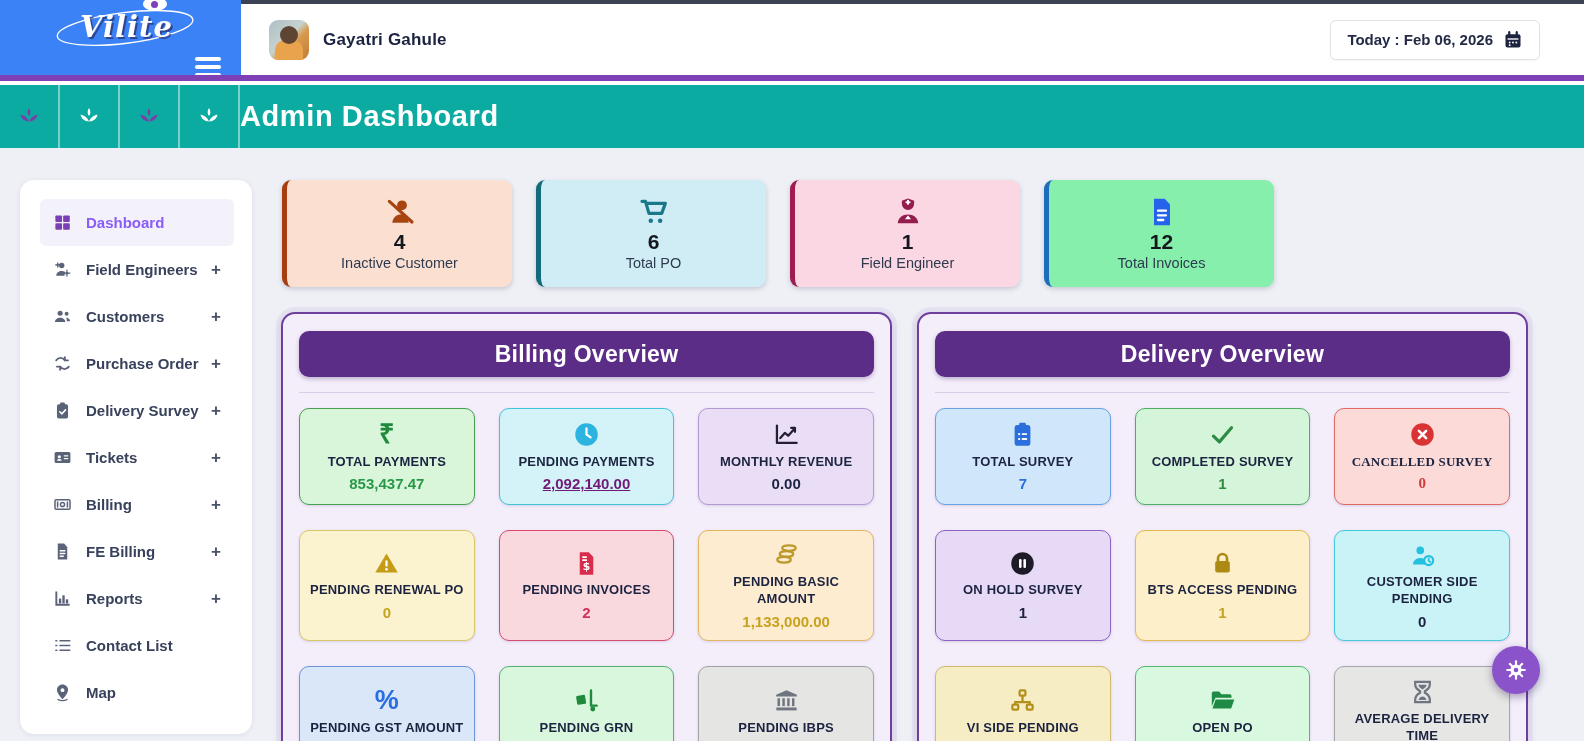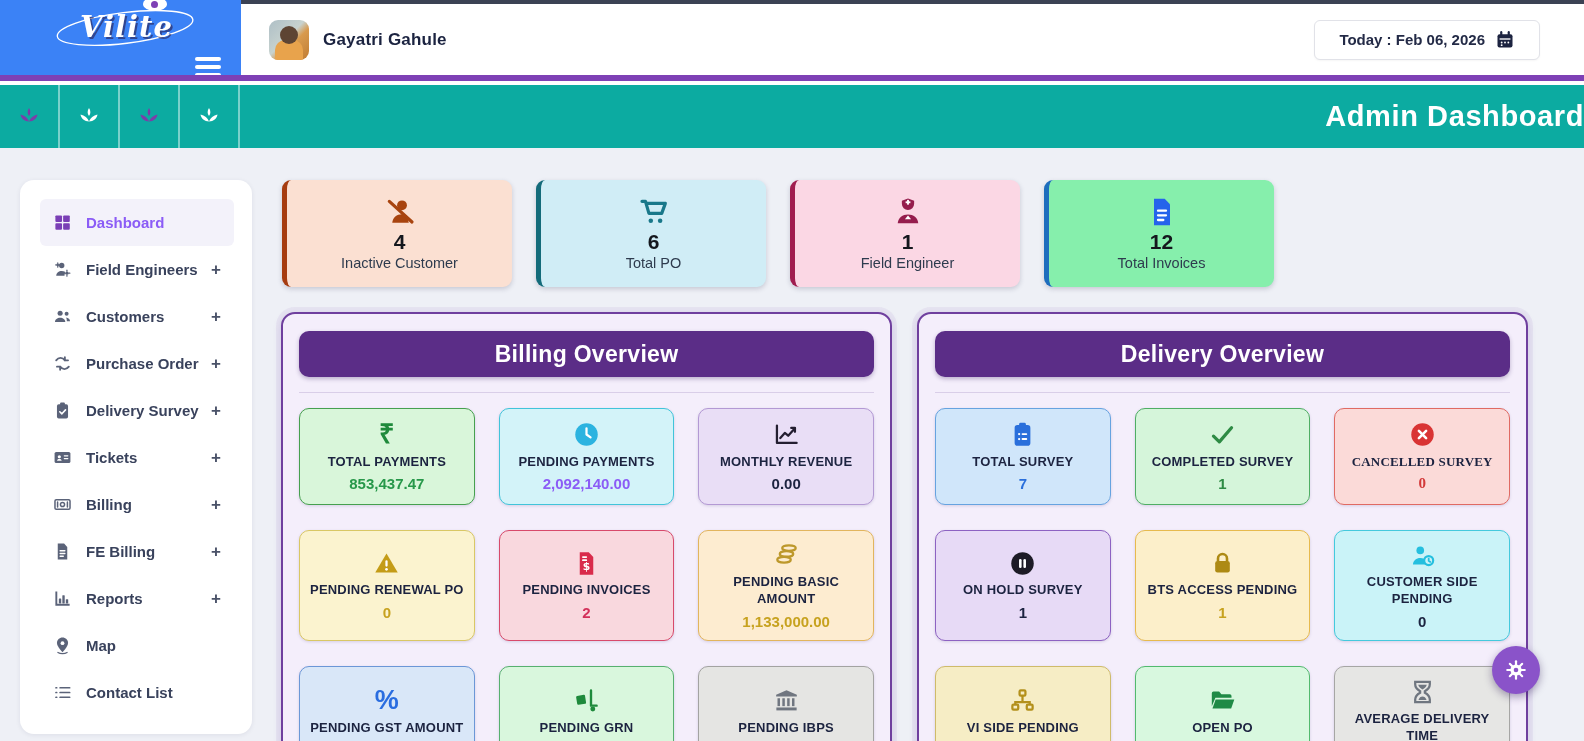--- a/index.html
+++ b/index.html
@@ -19,33 +19,33 @@
   .hamburger { margin-left:auto; margin-right:20px; width:26px; cursor:pointer; }
   .hamburger span { display:block; height:3.5px; background:#fff; border-radius:2px; margin:4.5px 0; }
 
   .header-right { position:absolute; left:241px; right:0; top:0; height:75px; background:#fff; border-top:4px solid #3b4254;
       display:flex; align-items:center; padding-left:28px; }
   .avatar { width:40px; height:40px; border-radius:9px; overflow:hidden; position:relative;
       background:linear-gradient(135deg,#aebfc6 0%, #c7d2cf 45%, #d89a4e 60%, #c07c33 100%); }
   .avatar i { position:absolute; left:11px; top:6px; width:18px; height:18px; border-radius:50%; background:#5d4433; }
   .avatar b { position:absolute; left:6px; top:20px; width:28px; height:22px; border-radius:10px 10px 0 0; background:#e8a34c; }
   .user-name { margin-left:14px; font-size:17px; font-weight:700; color:#1b2340; letter-spacing:.2px; }
-  .date-chip { margin-left:auto; margin-right:44px; height:40px; padding:0 24px; border:1px solid #e1e2e8; border-radius:6px;
+  .date-chip { margin-left:auto; margin-right:44px; height:40px; padding:0 16px; border:1px solid #e1e2e8; border-radius:6px;
       display:flex; align-items:center; gap:10px; background:#fff; box-shadow:0 1px 2px rgba(0,0,0,.04); cursor:pointer; }
   .date-chip .date-text { font-size:15px; font-weight:700; color:#232a46; }
   .cal-icon { width:20px; height:20px; color:#1c2340; }
 
   .accent-bar { position:absolute; left:0; top:75px; width:100%; height:6px; background:#7e40b5; z-index:6; }
   .gap-bar { position:absolute; left:0; top:81px; width:100%; height:4px; background:#fff; }
 
   
   .teal-banner { position:absolute; left:0; top:85px; width:100%; height:63px; background:#0caba1; display:flex; }
   .tile { width:60px; height:63px; border-right:2px solid rgba(255,255,255,.45); display:flex; align-items:center; justify-content:center; }
   .tile-icon { width:24px; height:24px; }
-  .banner-title-wrap { flex:1; display:flex; align-items:center; justify-content:flex-end;border-radius:15px; }
+  .banner-title-wrap { flex:1; display:flex; align-items:center; justify-content:flex-start;border-radius:15px; }
   .banner-title { color:#fff; font-size:29px; font-weight:800; letter-spacing:.6px; }
 
   
   .sidebar { position:absolute; left:20px; top:180px; width:232px; height:554px; background:#fff; border-radius:14px;
       box-shadow:0 1px 5px rgba(25,30,60,.08); padding-top:19px; }
   .side-item { height:47px; margin:0 18px 0 20px; display:flex; align-items:center; border-radius:6px; cursor:pointer; }
   .side-item.active { background:#f3f2fa; }
   .side-icon { width:19px; height:19px; margin-left:13px; color:#5b6379; flex:none; }
   .side-item.active .side-icon { color:#7a3fb5; }
   .side-label { margin-left:14px; font-size:15px; font-weight:600; color:#39425c; }
@@ -298,43 +298,43 @@
             <rect x="7.4" y="12" width="3" height="6.2" rx=".6"></rect>
             <rect x="11.8" y="8" width="3" height="10.2" rx=".6"></rect>
             <rect x="16.2" y="13" width="3" height="5.2" rx=".6"></rect>
           </svg>
         </span>
       <span class="side-label">Reports</span>
       <span class="side-plus">+</span>
     </div>
     <div class="side-item">
       <span class="side-icon">
-          <svg viewBox="0 0 24 24" fill="currentColor">
-            <path d="M12 2C8.1 2 5 5 5 8.9 5 13.6 12 20.6 12 20.6s7-7 7-11.7C19 5 15.9 2 12 2z"></path>
-            <circle cx="12" cy="9" r="2.4" fill="#ffffff"></circle>
-            <path d="M6.2 20.8c1.5.9 3.6 1.4 5.8 1.4s4.3-.5 5.8-1.4" fill="none" stroke="currentColor" stroke-width="1.6" stroke-linecap="round"></path>
-          </svg>
-        </span>
-      <span class="side-label">Map</span>
-      <span class="side-plus"></span>
-    </div>
-    <div class="side-item">
-      <span class="side-icon">
           <svg viewBox="0 0 24 24" fill="none" stroke="currentColor" stroke-width="2.2" stroke-linecap="round">
             <line x1="9" y1="6" x2="21" y2="6"></line>
             <line x1="9" y1="12" x2="21" y2="12"></line>
             <line x1="9" y1="18" x2="21" y2="18"></line>
             <line x1="3.8" y1="6" x2="4.6" y2="6"></line>
             <line x1="3.8" y1="12" x2="4.6" y2="12"></line>
             <line x1="3.8" y1="18" x2="4.6" y2="18"></line>
           </svg>
         </span>
       <span class="side-label">Contact List</span>
       <span class="side-plus"></span>
     </div>
+    <div class="side-item">
+      <span class="side-icon">
+          <svg viewBox="0 0 24 24" fill="currentColor">
+            <path d="M12 2C8.1 2 5 5 5 8.9 5 13.6 12 20.6 12 20.6s7-7 7-11.7C19 5 15.9 2 12 2z"></path>
+            <circle cx="12" cy="9" r="2.4" fill="#ffffff"></circle>
+            <path d="M6.2 20.8c1.5.9 3.6 1.4 5.8 1.4s4.3-.5 5.8-1.4" fill="none" stroke="currentColor" stroke-width="1.6" stroke-linecap="round"></path>
+          </svg>
+        </span>
+      <span class="side-label">Map</span>
+      <span class="side-plus"></span>
+    </div>
   </div>
 
   <div class="stats">
     <div class="stat-card" style="background: rgb(251, 224, 210); border-left-color: rgb(166, 60, 16);">
       <span class="s-icon" style="color: rgb(168, 68, 15);">
           <svg viewBox="0 0 24 24" fill="currentColor">
             <circle cx="13.5" cy="7" r="3.7"></circle>
             <path d="M6.2 20c.3-4 3.3-6.4 7.3-6.4 1.3 0 2.5.3 3.5.8L18.6 20H6.2z"></path>
             <line x1="4" y1="4" x2="21" y2="19.5" stroke="currentColor" stroke-width="2.4" stroke-linecap="round"></line>
           </svg>
@@ -398,21 +398,21 @@
         <span class="mini-value" style="color: rgb(39, 152, 74);">853,437.47</span>
       </div>
       <div class="mini-card" style="background: rgb(211, 243, 249); border-color: rgb(65, 196, 218);">
         <span class="mini-icon" style="color: rgb(44, 179, 224);">
             <svg viewBox="0 0 24 24" fill="currentColor">
               <circle cx="12" cy="12" r="10"></circle>
               <path d="M12 6.5V12l3.6 2.6" fill="none" stroke="#ffffff" stroke-width="2" stroke-linecap="round" stroke-linejoin="round"></path>
             </svg>
           </span>
         <span class="mini-label">PENDING PAYMENTS</span>
-        <span class="mini-value" style="color: #8b5cf6;">2,092,140.00</span>
+        <span class="mini-value" style="color: #701a75; text-decoration: underline;">2,092,140.00</span>
       </div>
       <div class="mini-card" style="background: rgb(233, 222, 246); border-color: rgb(179, 153, 212);">
         <span class="mini-icon" style="color: rgb(36, 31, 49);">
             <svg viewBox="0 0 24 24" fill="none" stroke="currentColor" stroke-width="2" stroke-linecap="round" stroke-linejoin="round">
               <path d="M3.5 4v15.5H21"></path>
               <path d="M6.5 15.2l4-4.6 3 2.5 6-6.6"></path>
               <path d="M16.2 6.2h3.3v3.4"></path>
             </svg>
           </span>
         <span class="mini-label">MONTHLY REVENUE</span>

